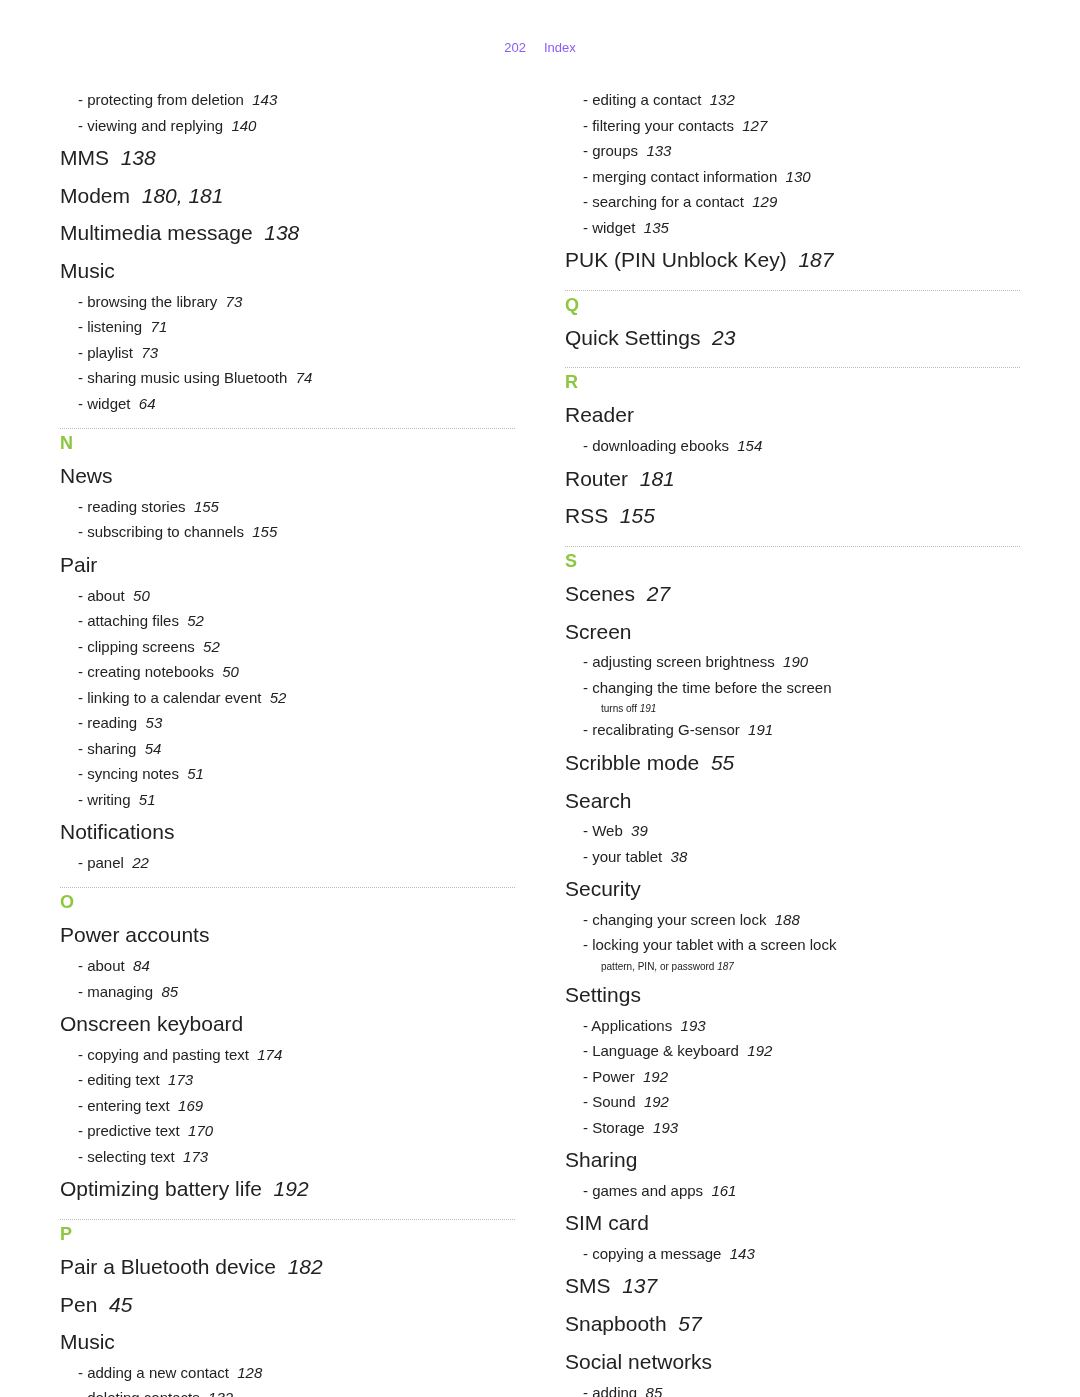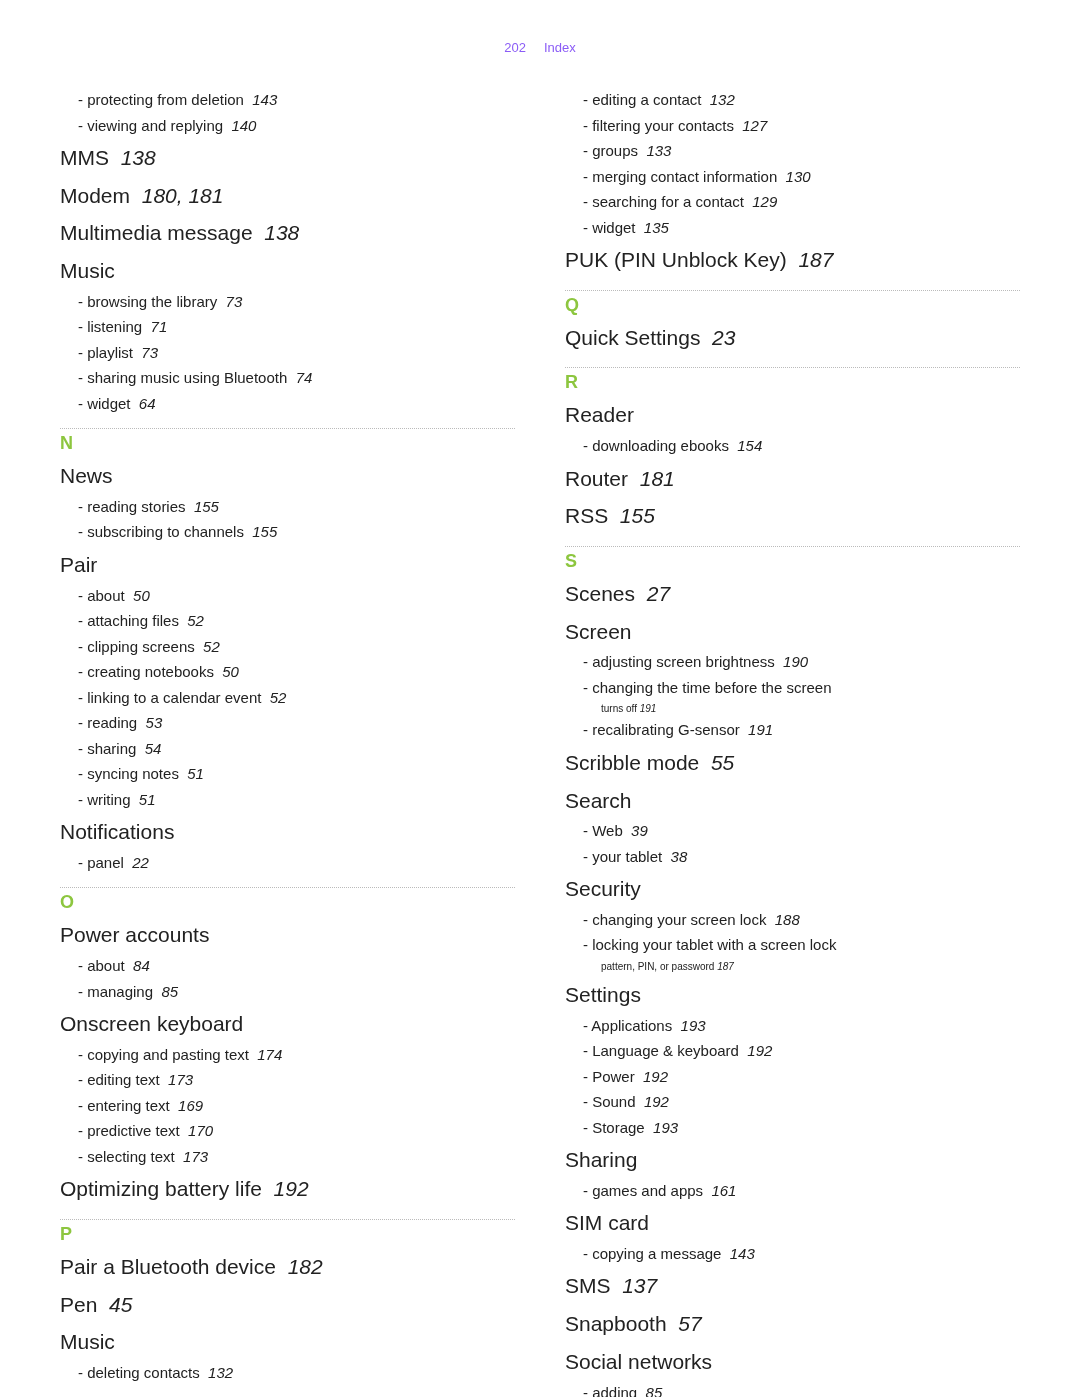--- a/index.html
+++ b/index.html
@@ -116,20 +116,21 @@
       <div class="sub-entry">- editing text&nbsp;&nbsp;<span class="page-num">173</span></div>
       <div class="sub-entry">- entering text&nbsp;&nbsp;<span class="page-num">169</span></div>
       <div class="sub-entry">- predictive text&nbsp;&nbsp;<span class="page-num">170</span></div>
       <div class="sub-entry">- selecting text&nbsp;&nbsp;<span class="page-num">173</span></div>
       <div class="entry main-term">Optimizing battery life&nbsp;&nbsp;<span class="page-num">192</span></div>
       <hr class="section-divider">
       <div class="section-letter">P</div>
       <div class="entry main-term">Pair a Bluetooth device&nbsp;&nbsp;<span class="page-num">182</span></div>
       <div class="entry main-term">Pen&nbsp;&nbsp;<span class="page-num">45</span></div>
       <div class="entry main-term">Music</div>
+      <div class="sub-entry">- adding a new contact&nbsp;&nbsp;<span class="page-num">128</span></div>
       <div class="sub-entry">- deleting contacts&nbsp;&nbsp;<span class="page-num">132</span></div>
     </div>
   <div class="col" id="right-col">
       <div class="sub-entry">- editing a contact&nbsp;&nbsp;<span class="page-num">132</span></div>
       <div class="sub-entry">- filtering your contacts&nbsp;&nbsp;<span class="page-num">127</span></div>
       <div class="sub-entry">- groups&nbsp;&nbsp;<span class="page-num">133</span></div>
       <div class="sub-entry">- merging contact information&nbsp;&nbsp;<span class="page-num">130</span></div>
       <div class="sub-entry">- searching for a contact&nbsp;&nbsp;<span class="page-num">129</span></div>
       <div class="sub-entry">- widget&nbsp;&nbsp;<span class="page-num">135</span></div>
       <div class="entry main-term">PUK (PIN Unblock Key)&nbsp;&nbsp;<span class="page-num">187</span></div>

